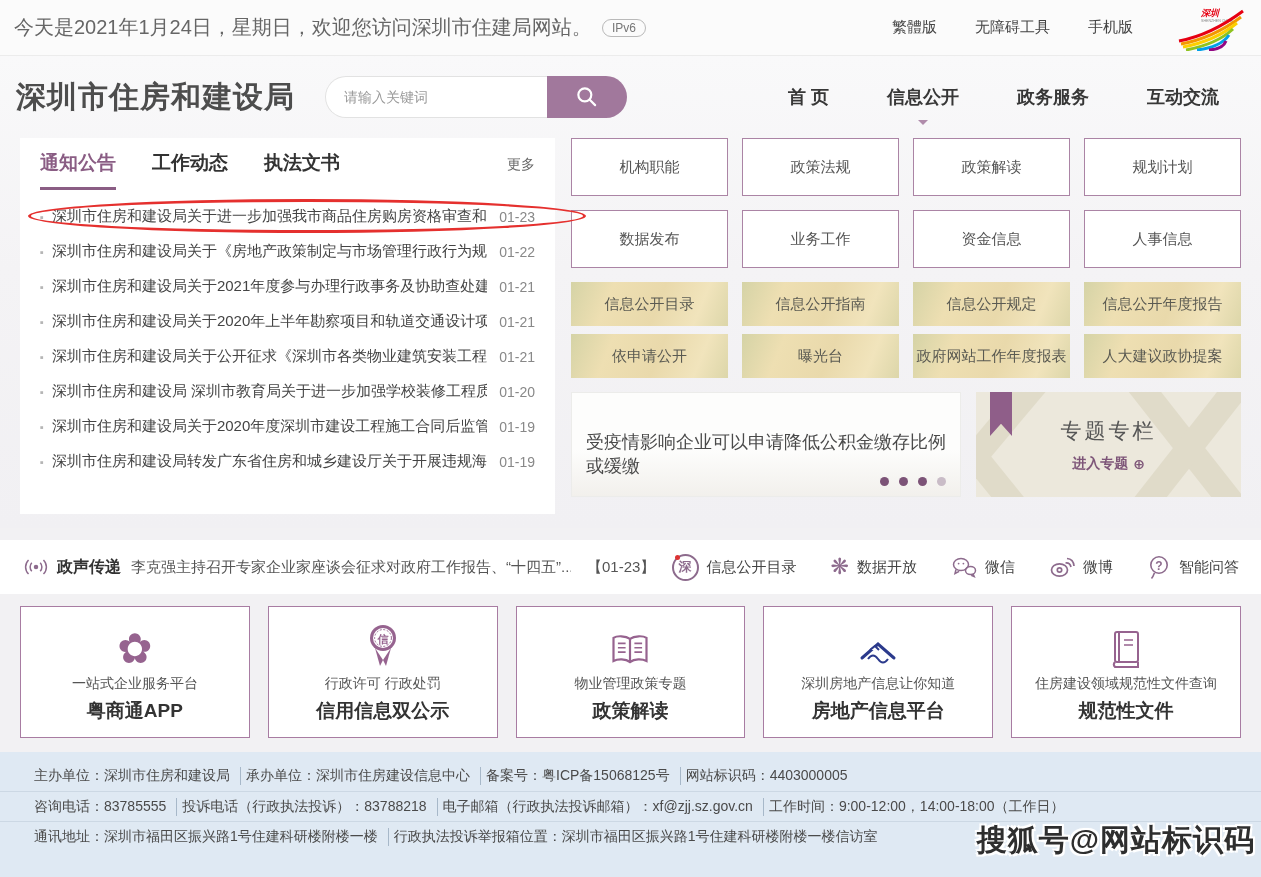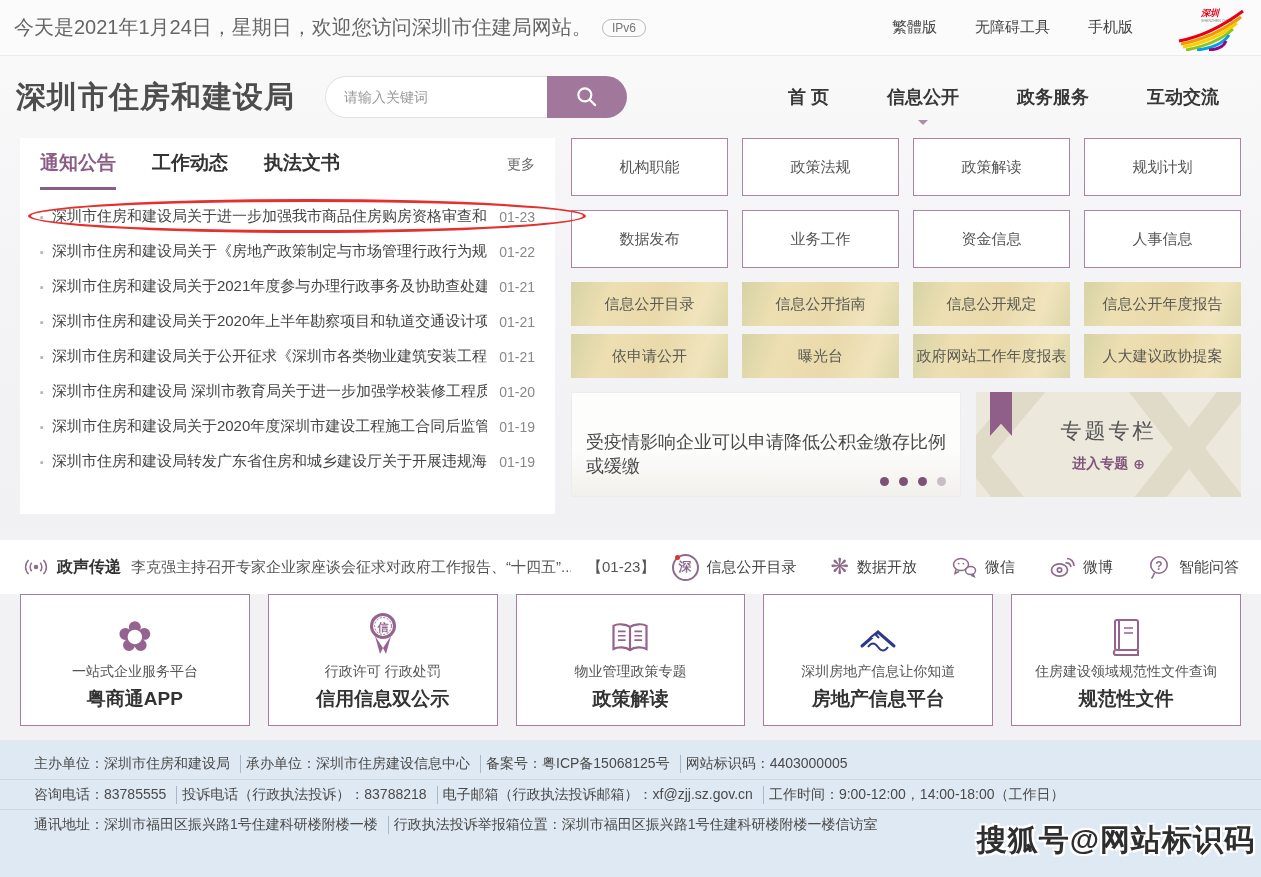--- a/index.html
+++ b/index.html
@@ -60,21 +60,21 @@
   .dot.inactive { background:#c9bcc7; }
   .special-box { flex:1; background:#ece8dc; position:relative; overflow:hidden;
     display:flex; flex-direction:column; align-items:center; justify-content:center; cursor:pointer; }
   .x-pattern { position:absolute; inset:0; }
   .bookmark { position:absolute; left:14px; top:0; width:22px; height:44px; background:#8f5e89;
     clip-path:polygon(0 0,100% 0,100% 100%,50% 72%,0 100%); }
   .special-title { font-size:21px; color:#555; letter-spacing:3px; z-index:1; }
   .special-link { margin-top:10px; font-size:14px; font-weight:700; color:#7d5578; z-index:1; display:flex; align-items:center; gap:5px; }
   
   .page-mid { flex-shrink:0; background:#f2f1f3; padding:12px 0 14px; }
-  .newsbar { background:#fff; height:54px; display:flex; align-items:center; padding:0 22px; }
+  .newsbar { background:#fff; height:54px; display:flex; align-items:center; padding:0 22px; margin-bottom:12px; }
   .nb-label { font-size:16px; font-weight:700; color:#333; margin:0 10px 0 7px; white-space:nowrap; }
   .nb-headline { font-size:15px; color:#555; max-width:440px; white-space:nowrap; overflow:hidden; }
   .nb-date { font-size:15px; color:#555; margin-left:16px; white-space:nowrap; }
   .nb-tools { margin-left:auto; display:flex; gap:34px; align-items:center; }
   .tool { display:flex; align-items:center; gap:8px; font-size:15px; color:#444; cursor:pointer; white-space:nowrap; }
   .iship { position:relative; width:27px; height:27px; border:2px solid #8d6b8d; border-radius:50%;
     display:flex; align-items:center; justify-content:center; font-size:13px; font-weight:700; color:#8d6b8d; }
   .iship::after { content:''; position:absolute; top:-1px; left:1px; width:5px; height:5px; border-radius:50%; background:#d33; }
   .glyph-icon { font-size:22px; color:#8d6b8d; line-height:1; }
   

